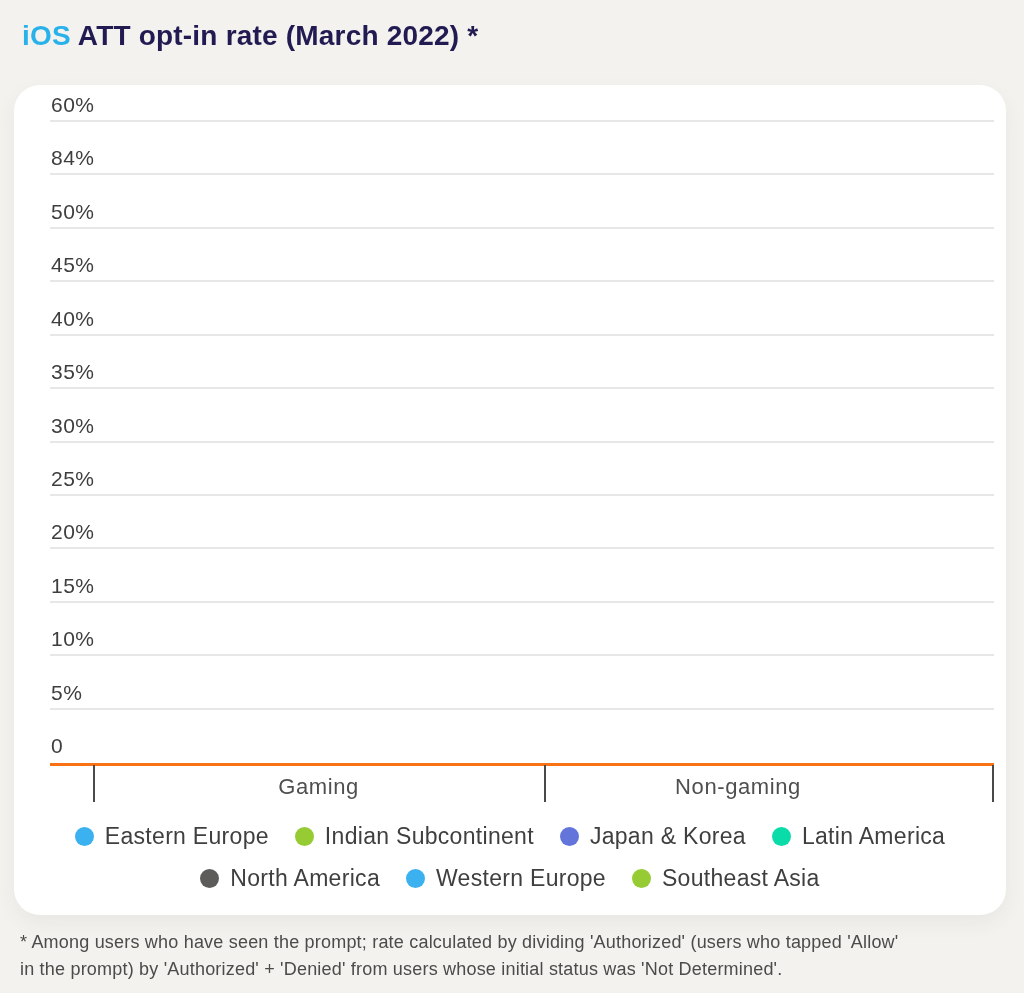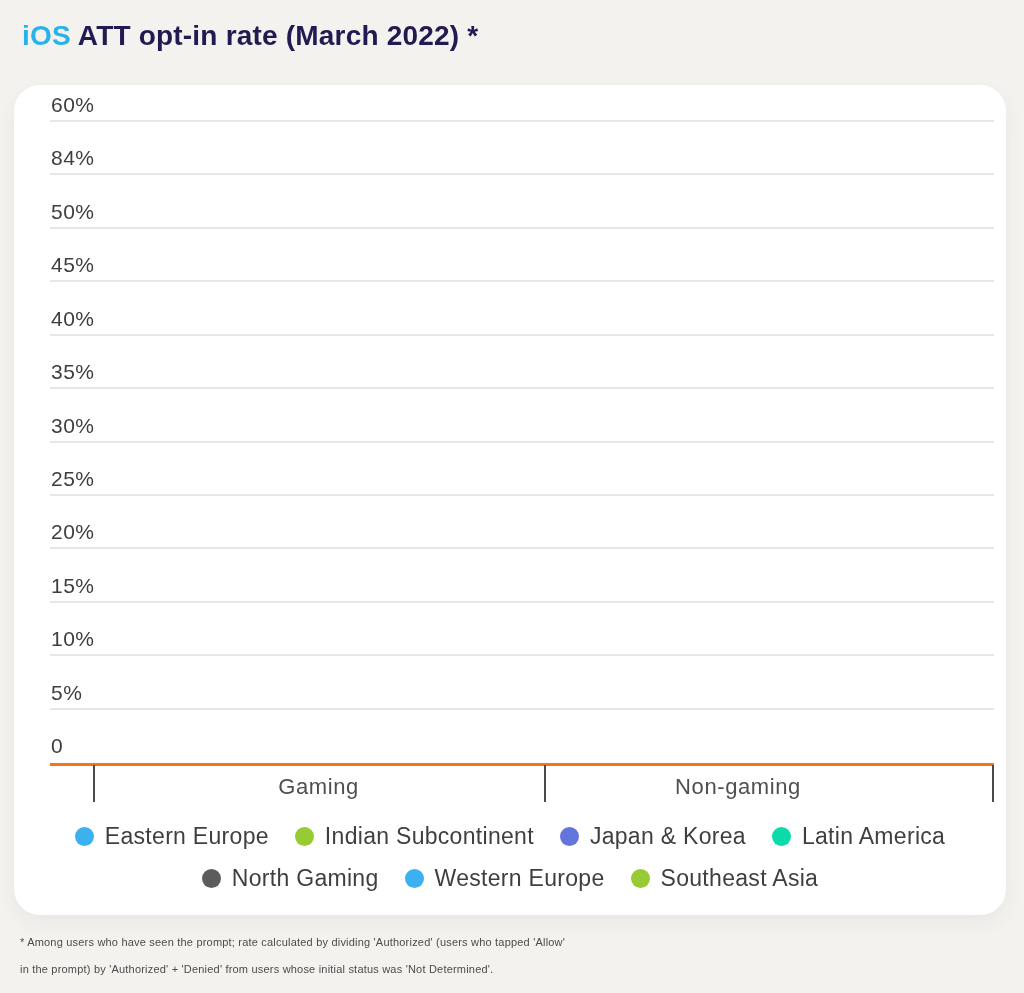--- a/index.html
+++ b/index.html
@@ -115,21 +115,21 @@
     font-size: 23px;
     color: #3F3F3F;
     letter-spacing: 0.3px;
   }
 
   
   .footnote {
     position: absolute;
     left: 20px; top: 929px;
     width: 1000px;
-    font-size: 11px;
+    font-size: 18px;
     line-height: 27px;
     color: #4B4B4B;
     letter-spacing: 0.2px;
   }
 </style>
 </head>
 <body>
 
 <h1 class="title"><span class="hl">iOS</span><span> ATT opt-in rate (March 2022) *</span></h1>
 
@@ -207,21 +207,21 @@
           <span class="legend-label">Japan &amp; Korea</span>
         </div>
         <div class="legend-item">
           <span class="legend-dot" style="background: rgb(9, 220, 169);"></span>
           <span class="legend-label">Latin America</span>
         </div>
       </div>
       <div class="legend-row">
         <div class="legend-item">
           <span class="legend-dot" style="background: rgb(94, 91, 91);"></span>
-          <span class="legend-label">North Gaming</span>
+          <span class="legend-label">North America</span>
         </div>
         <div class="legend-item">
           <span class="legend-dot" style="background: rgb(59, 177, 240);"></span>
           <span class="legend-label">Western Europe</span>
         </div>
         <div class="legend-item">
           <span class="legend-dot" style="background: rgb(150, 203, 51);"></span>
           <span class="legend-label">Southeast Asia</span>
         </div>
       </div>

